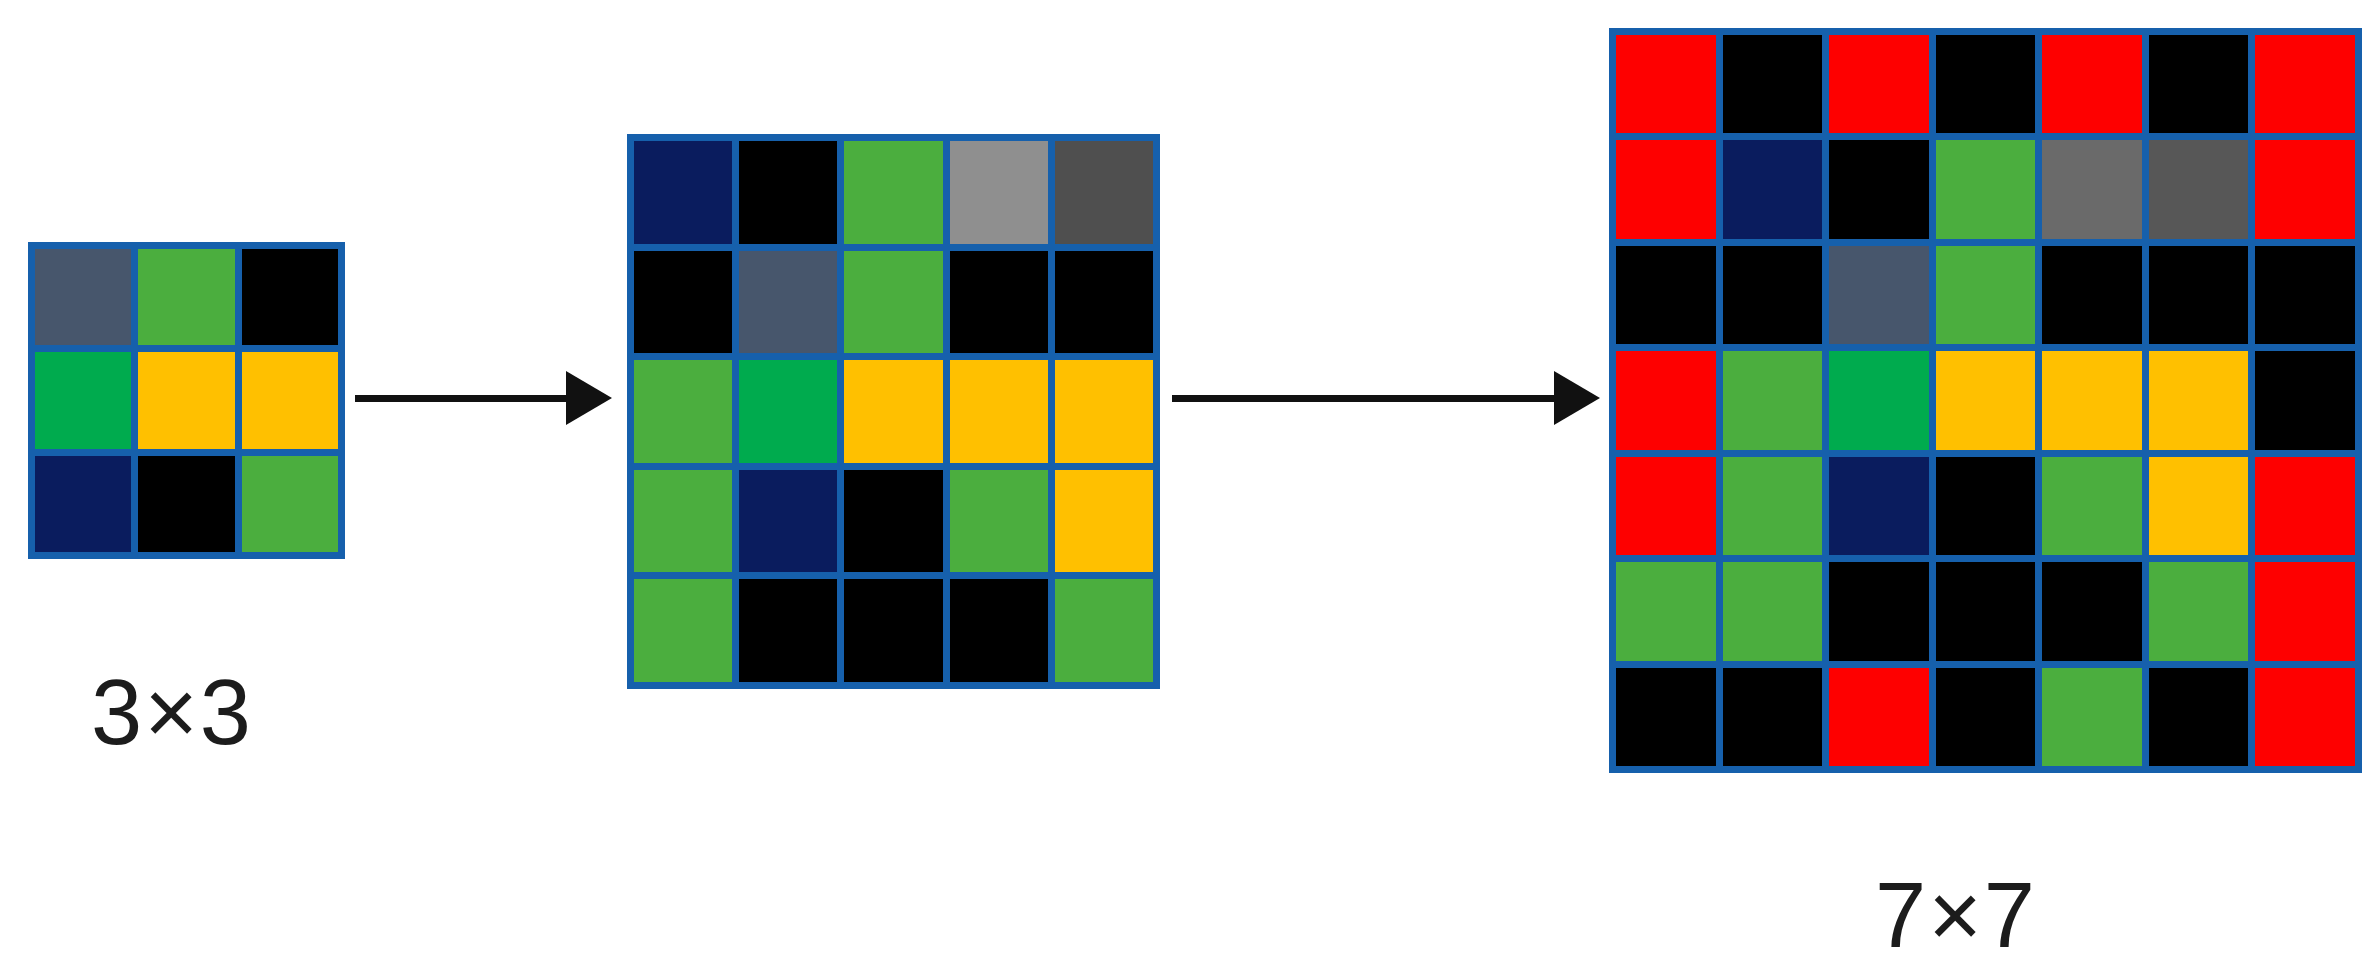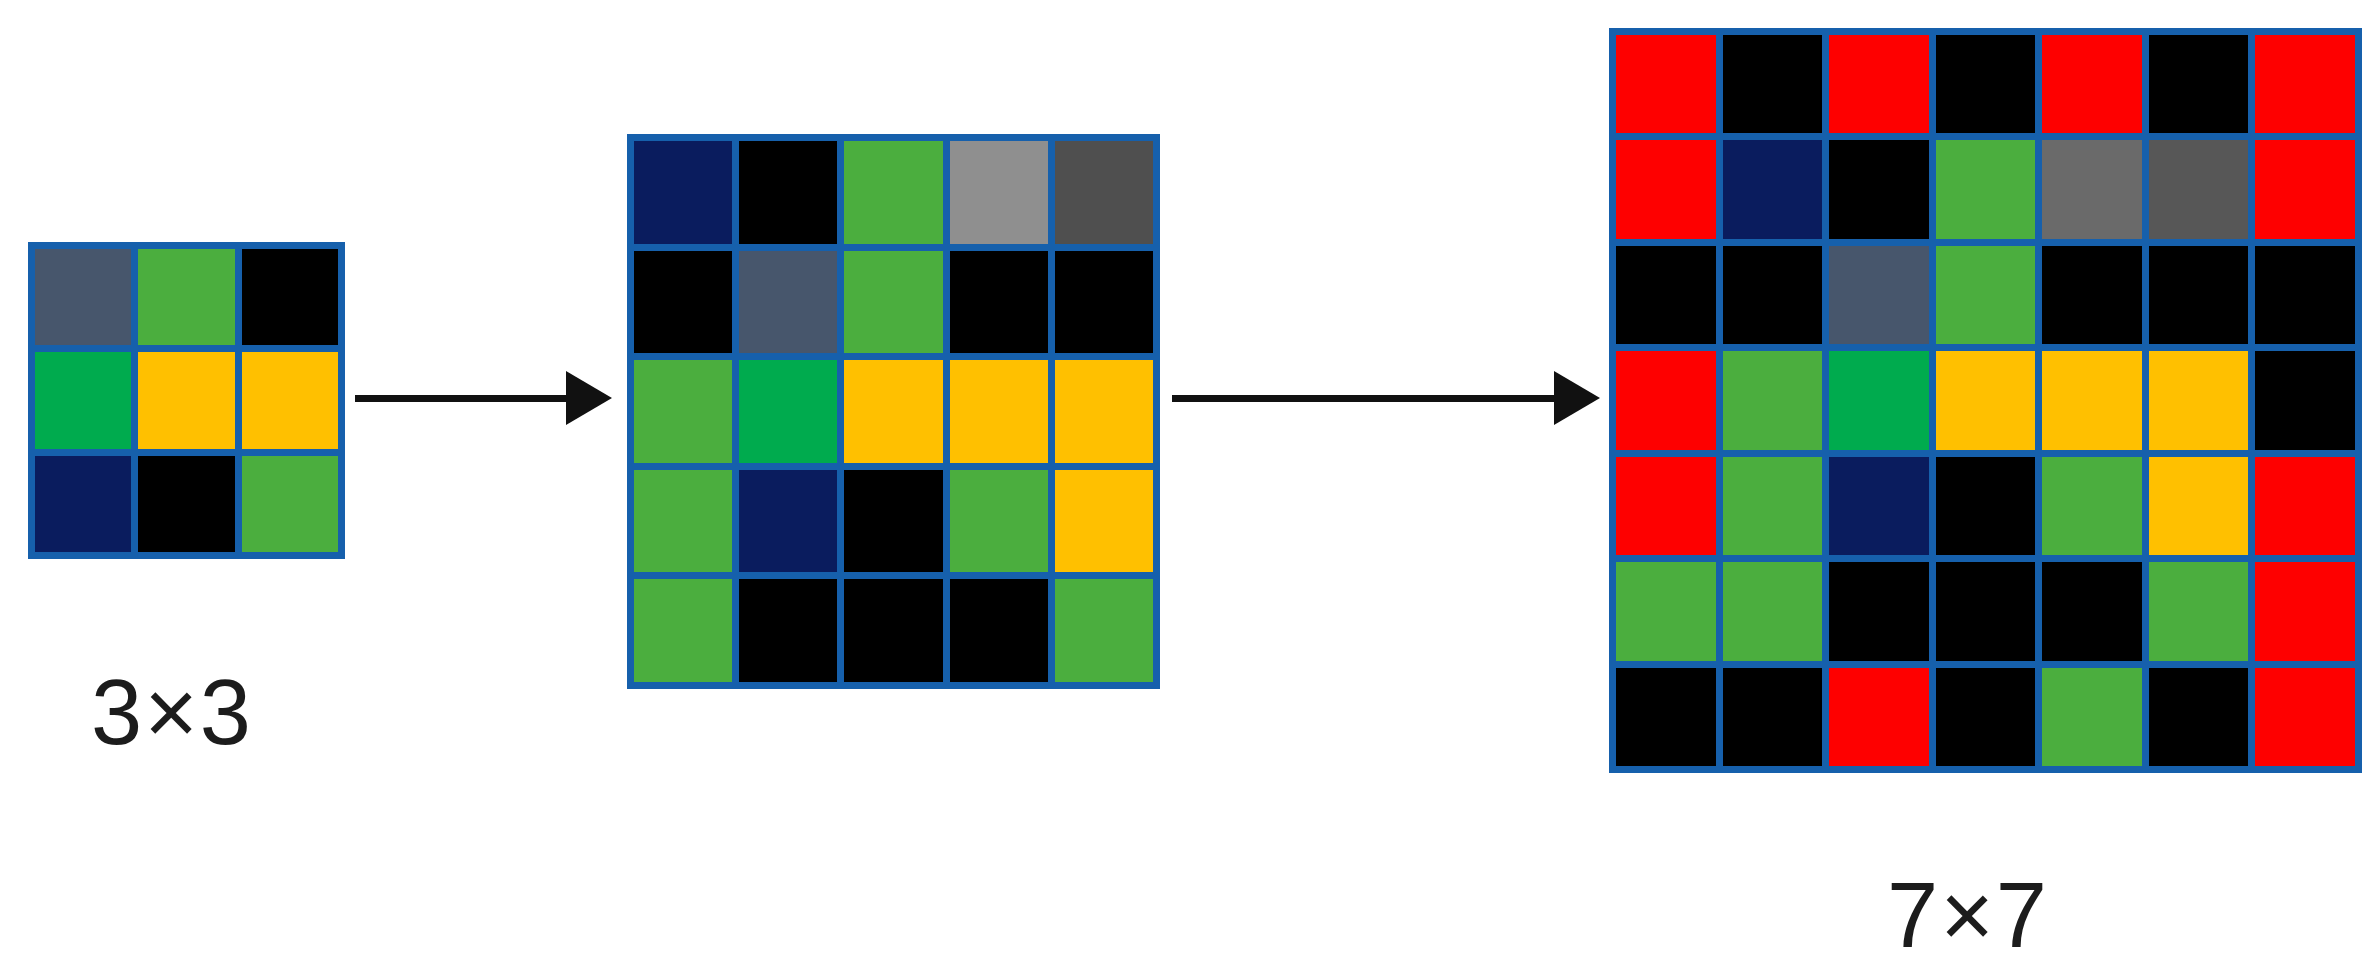--- a/index.html
+++ b/index.html
@@ -165,15 +165,15 @@
   </div>
 
   <div class="arrow" id="arrow-1">
     <div class="shaft" style="background: rgb(17, 17, 17);"></div>
     <div class="head" style="border-left-color: rgb(17, 17, 17);"></div>
   </div>
 
   <div class="grid-label" id="label-0" style="color: rgb(28, 28, 28);">3×3</div>
 
 
-  <div class="grid-label" id="label-2" style="color: rgb(28, 28, 28); margin-left: 12px;">7×7</div>
+  <div class="grid-label" id="label-2" style="color: rgb(28, 28, 28);">7×7</div>
 
 </div>
 
 </body></html>

